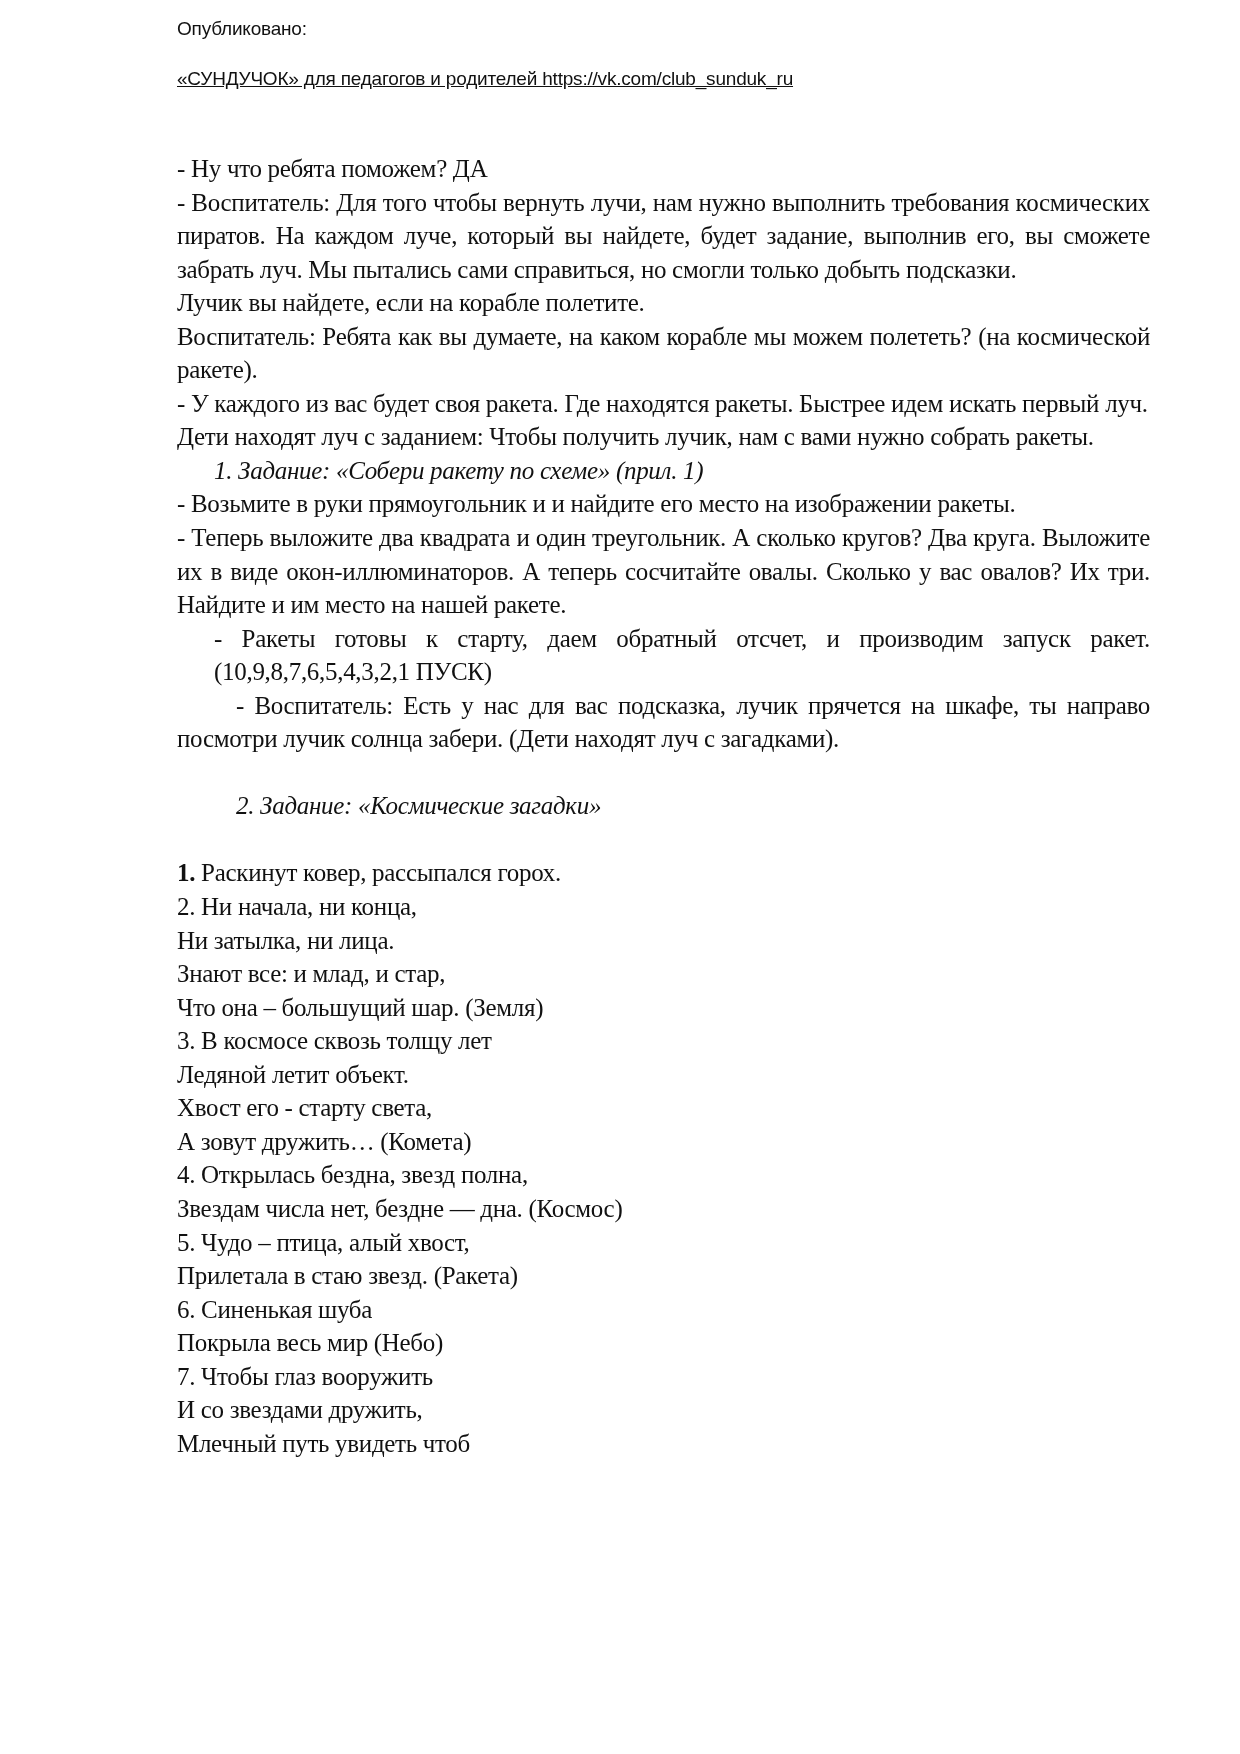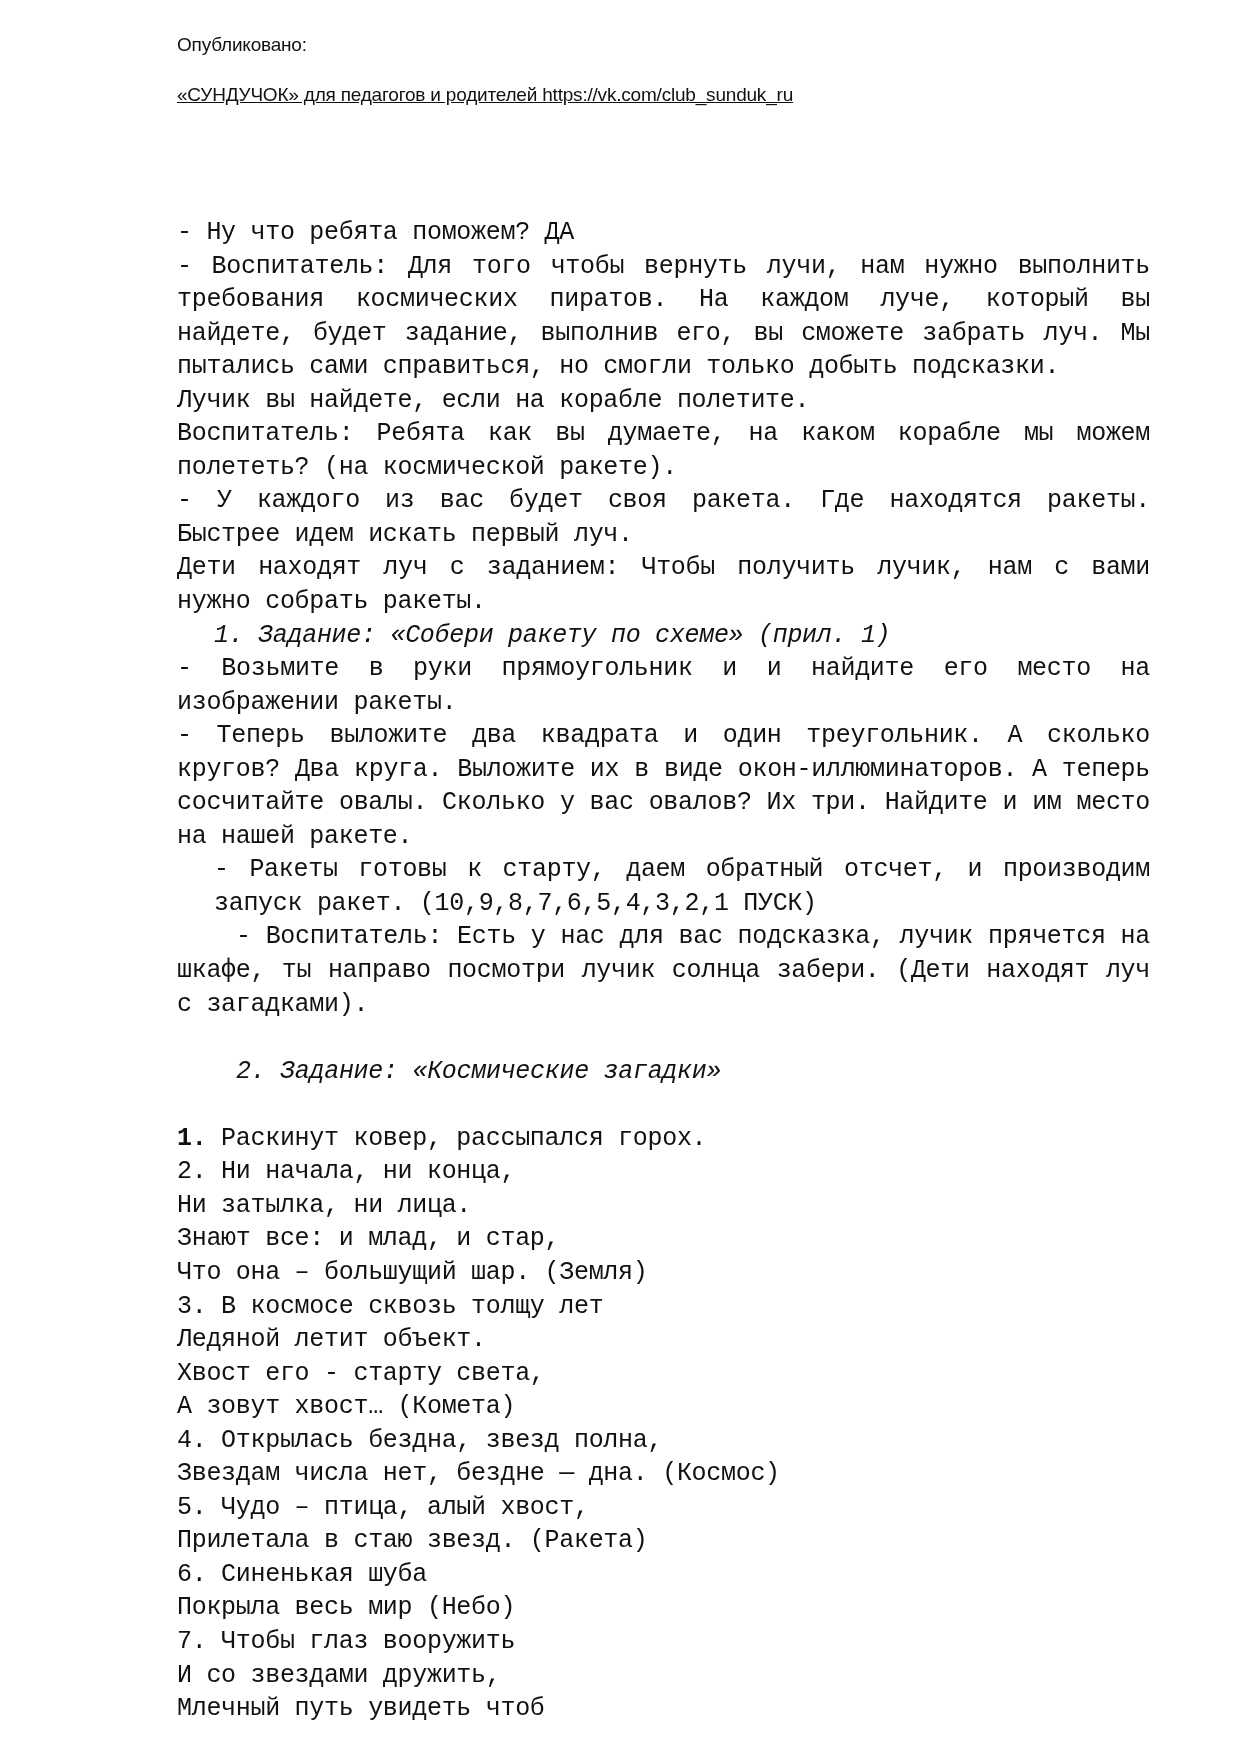--- a/index.html
+++ b/index.html
@@ -9,21 +9,21 @@
   }
   body {
     width: 1240px;
     height: 1754px;
     position: relative;
     overflow: hidden;
     color: #111111;
   }
   .page {
     position: absolute;
-    left: 0; top: 16px;
+    left: 0; top: 0;
     width: 1240px;
     height: 1401px;
     background: #ffffff;
   }
   .header {
     position: absolute;
     left: 177px;
     top: 16px;
     font-family: "Liberation Sans", "DejaVu Sans", sans-serif;
     font-size: 19px;
@@ -32,26 +32,25 @@
     letter-spacing: -0.2px;
   }
   .header .h-line { white-space: nowrap; }
   .header .h-line + .h-line { margin-top: 25px; text-decoration: underline; }
 
   .body {
     position: absolute;
     left: 177px;
     top: 152px;
     width: 973px;
-    font-family: Liberation Mono, monospace;
+    font-family: Liberation Serif, serif;
     font-size: 25px;
     line-height: 33.55px;
     color: #111;
     letter-spacing: -0.3px;
-    margin-top: 48px;
   }
   .p {
     margin: 0;
     text-align: justify;
     text-align-last: left;
   }
   .p.nojust { text-align: left; }
   .p.indent-block { margin-left: 37px; }
   .p.first-indent { text-indent: 59px; }
   .p.task {
@@ -97,21 +96,21 @@
 
     <div class="riddles" id="riddles">
         <p class="line"><span class="num bold">1.</span> <span>Раскинут ковер, рассыпался горох.</span></p>
         <p class="line"><span class="num">2.</span> <span>Ни начала, ни конца,</span></p>
         <p class="line"><span>Ни затылка, ни лица.</span></p>
         <p class="line"><span>Знают все: и млад, и стар,</span></p>
         <p class="line"><span>Что она – большущий шар. (Земля)</span></p>
         <p class="line"><span class="num">3.</span> <span>В космосе сквозь толщу лет</span></p>
         <p class="line"><span>Ледяной летит объект.</span></p>
         <p class="line"><span>Хвост его - старту света,</span></p>
-        <p class="line"><span>А зовут хвост… (Комета)</span></p>
+        <p class="line"><span>А зовут дружить… (Комета)</span></p>
         <p class="line"><span class="num">4.</span> <span>Открылась бездна, звезд полна,</span></p>
         <p class="line"><span>Звездам числа нет, бездне — дна. (Космос)</span></p>
         <p class="line"><span class="num">5.</span> <span>Чудо – птица, алый хвост,</span></p>
         <p class="line"><span>Прилетала в стаю звезд. (Ракета)</span></p>
         <p class="line"><span class="num">6.</span> <span>Синенькая шуба</span></p>
         <p class="line"><span>Покрыла весь мир (Небо)</span></p>
         <p class="line"><span class="num">7.</span> <span>Чтобы глаз вооружить</span></p>
         <p class="line"><span>И со звездами дружить,</span></p>
         <p class="line"><span>Млечный путь увидеть чтоб</span></p>
       </div>

